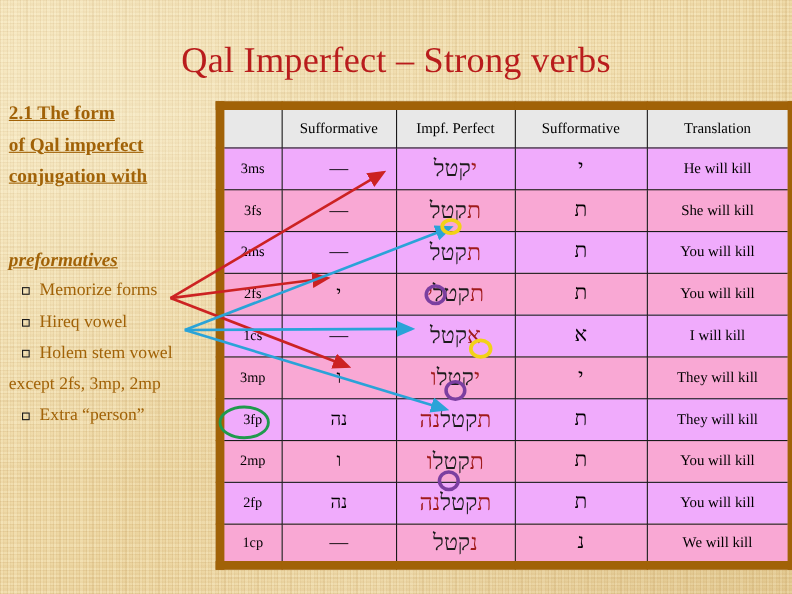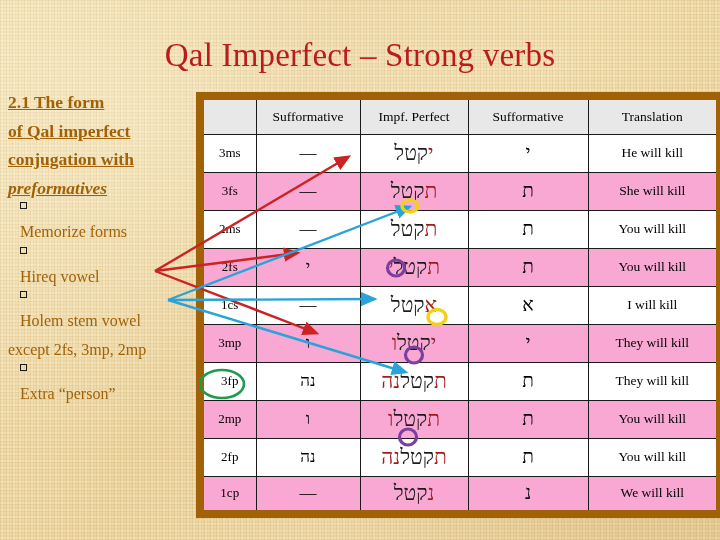--- a/index.html
+++ b/index.html
@@ -47,24 +47,24 @@
   
   #left-block {
     position:absolute; left:8px; top:88px; width:200px;
     font-family:"Liberation Serif", serif;
     color:#a16207;
   }
   .head-line {
     font-size:17.5px; line-height:28.5px; font-weight:bold;
     text-decoration:underline; white-space:nowrap;
   }
-  .head-line.italic { font-style:italic; }
+  .head-line.italic { font-style:italic;margin-top:48px; }
   .bullet-row {
     display:flex; align-items:baseline; gap:9px;
-    font-size:16px; line-height:28.5px; white-space:nowrap;flex-direction:column;
+    font-size:16px; line-height:28.5px; white-space:nowrap;
   }
   .bullet-sq {
     display:inline-block; width:7px; height:7px;
     border:1.4px solid #1a1a1a; background:transparent;
     flex:0 0 auto; margin-left:12px;
   }
   .plain-row {
     font-size:16px; line-height:28.5px; white-space:nowrap;
   }
 
@@ -88,21 +88,21 @@
   }
   col.c-person { width:56px; }
   col.c-suff   { width:104px; }
   col.c-impf   { width:108px; }
   col.c-pref   { width:120px; }
   col.c-trans  { width:132px; }
 
   thead td { height:27px; background:#e8e8e8; font-size:13.5px; color:#000; }
   thead td.blank { background:#e8e8e8; }
 
-  tr.dark  td { background:#ffffff; }
+  tr.dark  td { background:#f0abfc; }
   tr.light td { background:#f9a8d4; }
 
   td.person { text-align:left; padding-left:7px; font-size:13px; }
   td.suff { font-size:17px; }
   td.pref { font-size:19px; }
   td.trans { font-size:13.5px; }
   td.impf { font-size:21px; direction:rtl; letter-spacing:0px; }
   .hb-pref { color:#a01b1b; }
   .hb-stem { color:#1b1b1b; }
   .hb-suf  { color:#a01b1b; }

